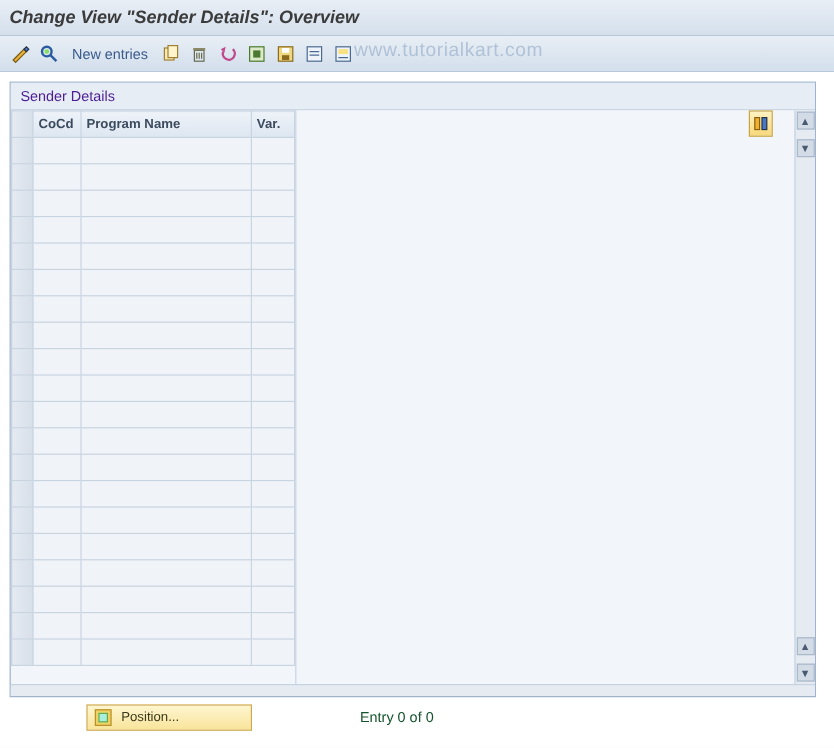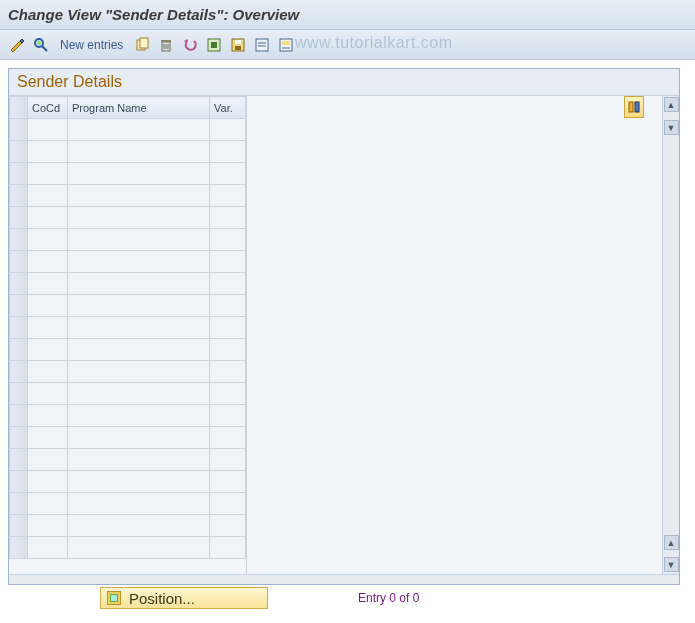--- a/index.html
+++ b/index.html
@@ -60,22 +60,22 @@
   .panel-wrap {
     padding: 8px;
   }
   .panel {
     border: 1px solid #9fb4cc;
     background: #f2f5fa;
     width: 672px;
   }
   .panel-header {
     padding: 4px 8px;
-    font-size: 16px;
-    color: #a16207;
+    font-size: 12px;
+    color: #4c1d95;
     background: #e7edf5;
     border-bottom: 1px solid #c5d2e2;
   }
   .panel-body {
     display: flex;
     height: 478px;
   }
   .grid-area {
     flex: 0 0 auto;
   }
@@ -88,21 +88,21 @@
     border: 1px solid #c9d4e1;
     height: 22px;
     font-size: 11px;
     color: #333;
     text-align: left;
     padding: 0 4px;
     background: #f0f4f9;
   }
   table.data-grid th {
     background: linear-gradient(to bottom,#eef3f9,#dde6f1);
-    font-weight: normal;
+    font-weight: bold;
     color: #3b4b5e;
   }
   table.data-grid td.rowhdr,
   table.data-grid th.rowhdr {
     background: linear-gradient(to right,#e5eaf2,#d7dfe9);
     width: 18px;
     padding:0;
   }
   .col-sel  { width: 18px; }
   .col-cocd { width: 40px; }
@@ -147,46 +147,46 @@
   .footer {
     position: absolute;
     bottom: 14px;
     left: 0;
     width: 695px;
     display: flex;
     align-items: center;
     padding: 0 10px;
   }
   .position-btn {
-    margin-left: 90px;
-    width: 168px;
+    margin-left: 62px;
+    width: 138px;
     height: 22px;
     background: linear-gradient(to bottom,#fff6d0,#f8e49a);
     border:1px solid #cfa94a;
     display:flex;
     align-items:center;
-    font-size:15px;
+    font-size:11px;
     color:#3a3a1a;
     cursor:pointer;
     padding:0 6px;
     gap:8px;
   }
   .position-icon {
     width:14px;height:14px;
     background:#f0d060;
     border:1px solid #b8912f;
     position:relative;
   }
   .position-icon::after{
     content:"";position:absolute;width:6px;height:6px;border:1px solid #6a4;background:#aed;left:2px;top:2px;
   }
   .footer-status {
     margin-left: 90px;
     font-size: 12px;
-    color: #701a75;
+    color: #14532d;
   }
   .hscroll-gap {
     height: 10px;
     background:#e6ebf2;
     border-top:1px solid #c5d2e2;
   }
 </style>
 </head>
 <body>
 

